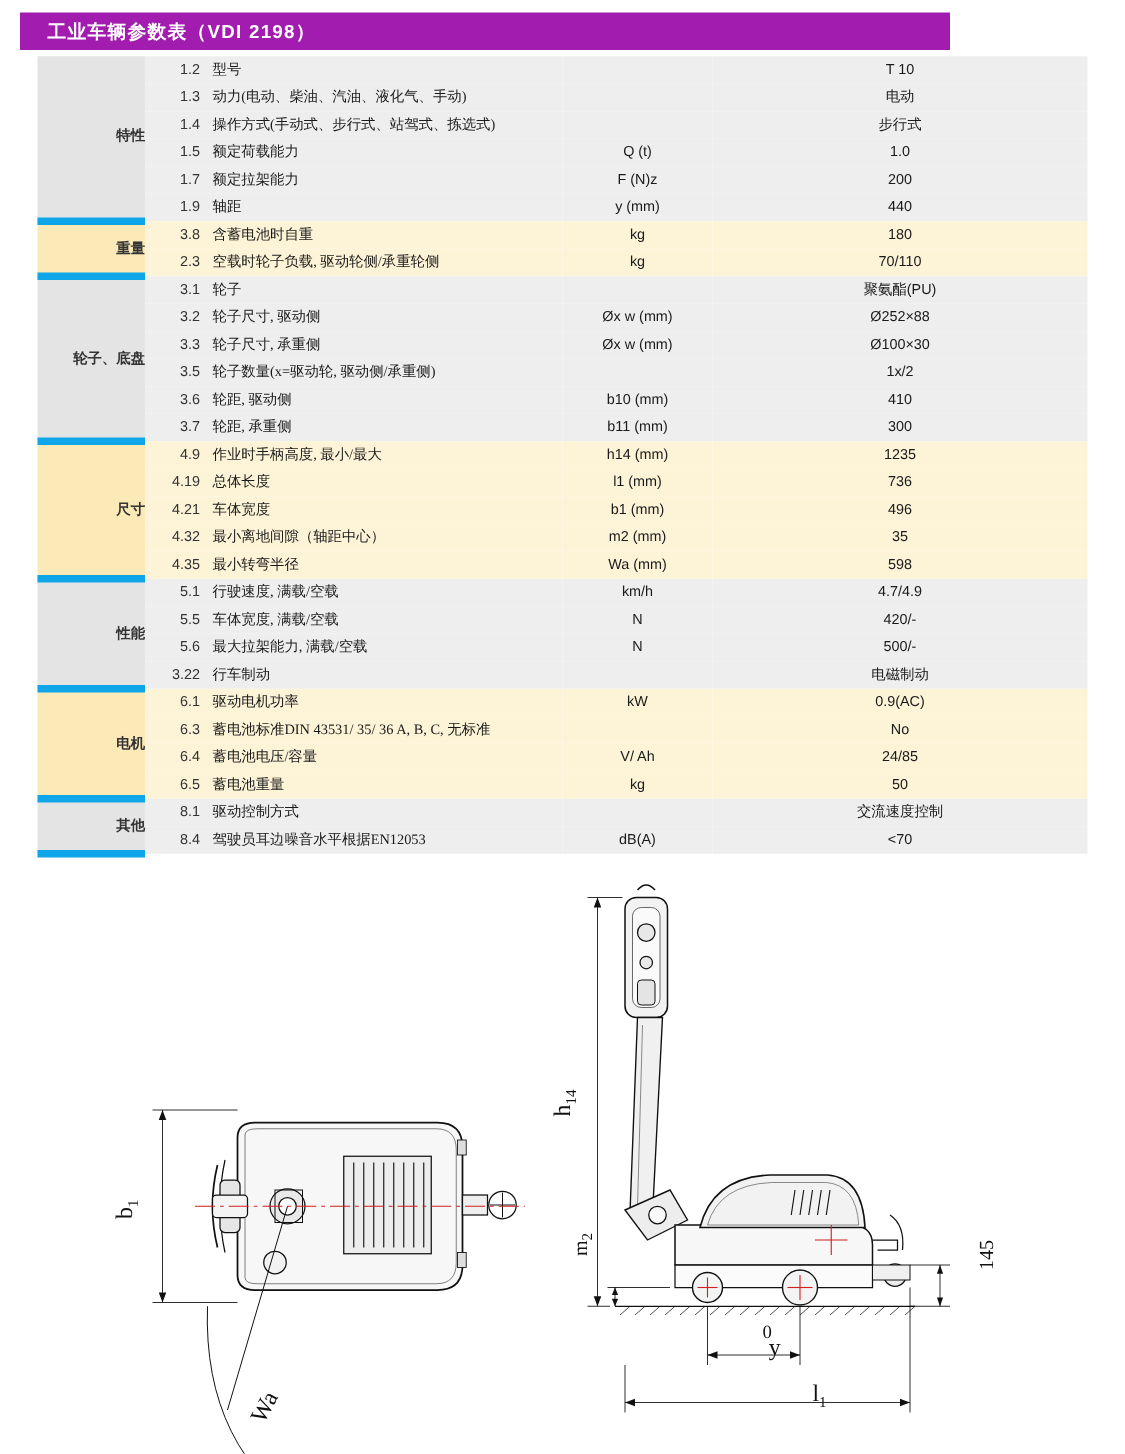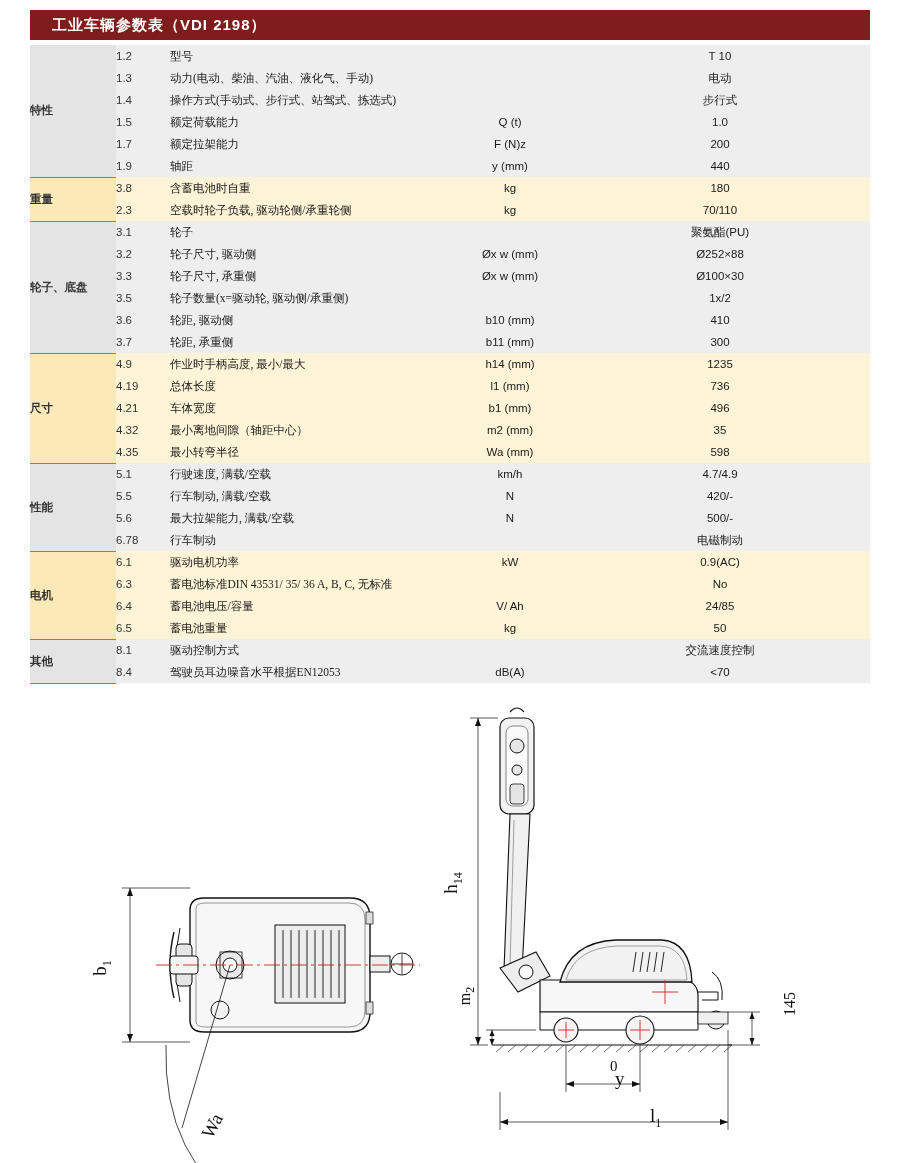--- a/index.html
+++ b/index.html
@@ -10,25 +10,25 @@
     background: #ffffff;
     font-family: "Liberation Sans", sans-serif;
     color: #1a1a1a;
     position: relative;
     overflow: hidden;
   }
 
   
   .title-bar {
     position: absolute;
-    left: 30px;
+    left: 16px;
     top: 10px;
-    width: 840px;
+    width: 744px;
     height: 30px;
-    background: #7f1d1d;
+    background: #a21caf;
     display: flex;
     align-items: center;
   }
   .title-bar .title-text {
     margin-left: 22px;
     font-size: 15px;
     font-weight: bold;
     color: #ffffff;
     letter-spacing: 1px;
   }
@@ -43,28 +43,28 @@
     table-layout: fixed;
   }
   .spec-table td {
     font-size: 11.5px;
     padding: 0;
     vertical-align: middle;
     line-height: 1.1;
   }
   .grp-cell {
     width: 86px;
-    text-align: left;
+    text-align: right;
     font-size: 14px;
     font-weight: bold;
     color: #333;
-    border-bottom: 1px solid #0ea5e9;
+    border-bottom: 6px solid #0ea5e9;
     font-family: Liberation Serif, serif;
   }
-  .col-no  { width: 44px; text-align: left; color: #333; }
+  .col-no  { width: 44px; text-align: right; color: #333; }
   .col-desc{ width: 290px; padding-left: 10px !important; text-align: left; font-family: Liberation Serif, serif; }
   .col-unit{ width: 120px; text-align: center; }
   .col-val { width: 300px; text-align: center; }
 
   tr.r { height: 22px; }
 
   
   .bg-grey  { background: #eeeeee; }
   .bg-cream { background: #fdf3d7; }
 
@@ -218,32 +218,32 @@
       </tr>
       <tr class="r">
         <td class="grp-cell grp-grey" rowspan="4">性能</td>
         <td class="col-no bg-grey">5.1</td>
         <td class="col-desc bg-grey">行驶速度, 满载/空载</td>
         <td class="col-unit bg-grey">km/h</td>
         <td class="col-val bg-grey">4.7/4.9</td>
       </tr>
       <tr class="r">
         <td class="col-no bg-grey">5.5</td>
-        <td class="col-desc bg-grey">行车制动, 满载/空载</td>
+        <td class="col-desc bg-grey">车体宽度, 满载/空载</td>
         <td class="col-unit bg-grey">N</td>
         <td class="col-val bg-grey">420/-</td>
       </tr>
       <tr class="r">
         <td class="col-no bg-grey">5.6</td>
         <td class="col-desc bg-grey">最大拉架能力, 满载/空载</td>
         <td class="col-unit bg-grey">N</td>
         <td class="col-val bg-grey">500/-</td>
       </tr>
       <tr class="r">
-        <td class="col-no bg-grey">6.78</td>
+        <td class="col-no bg-grey">3.22</td>
         <td class="col-desc bg-grey">行车制动</td>
         <td class="col-unit bg-grey"></td>
         <td class="col-val bg-grey">电磁制动</td>
       </tr>
       <tr class="r">
         <td class="grp-cell grp-cream" rowspan="4">电机</td>
         <td class="col-no bg-cream">6.1</td>
         <td class="col-desc bg-cream">驱动电机功率</td>
         <td class="col-unit bg-cream">kW</td>
         <td class="col-val bg-cream">0.9(AC)</td>

